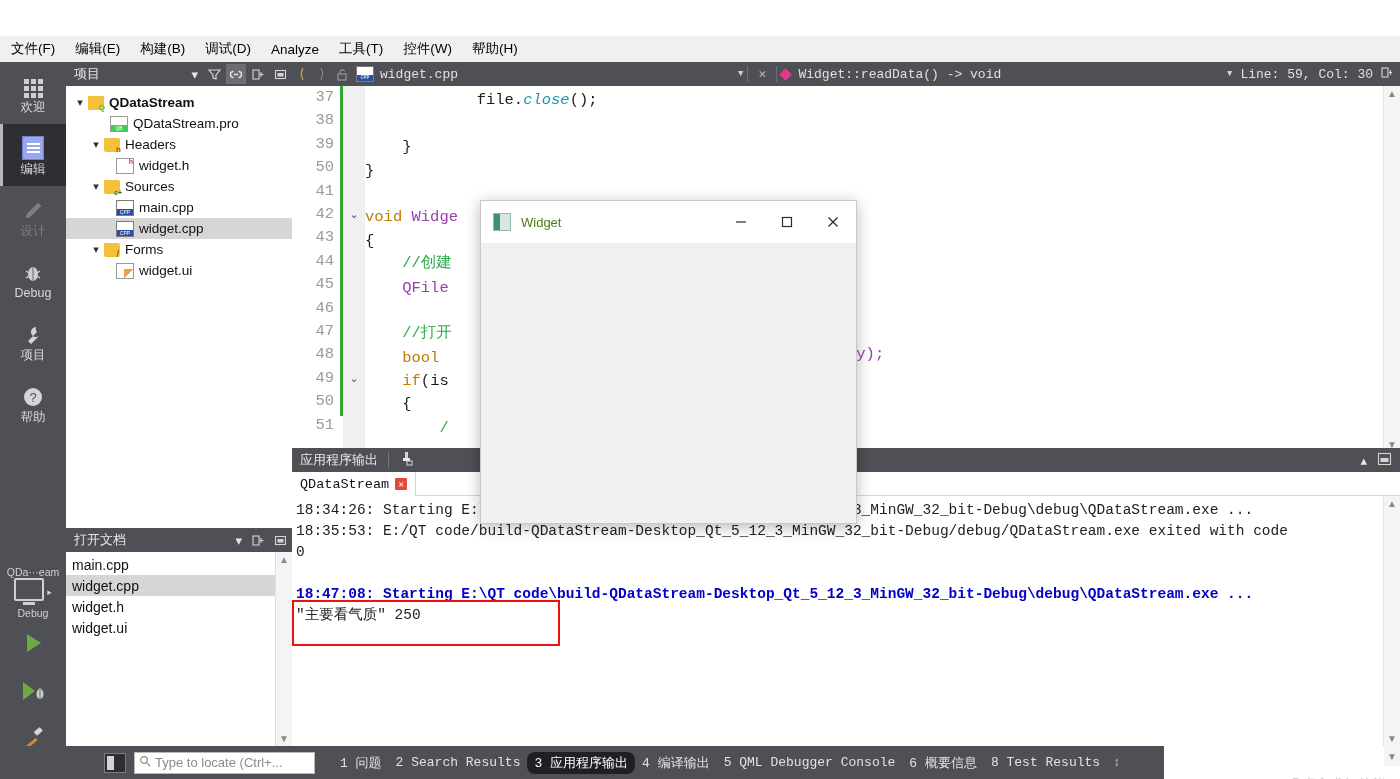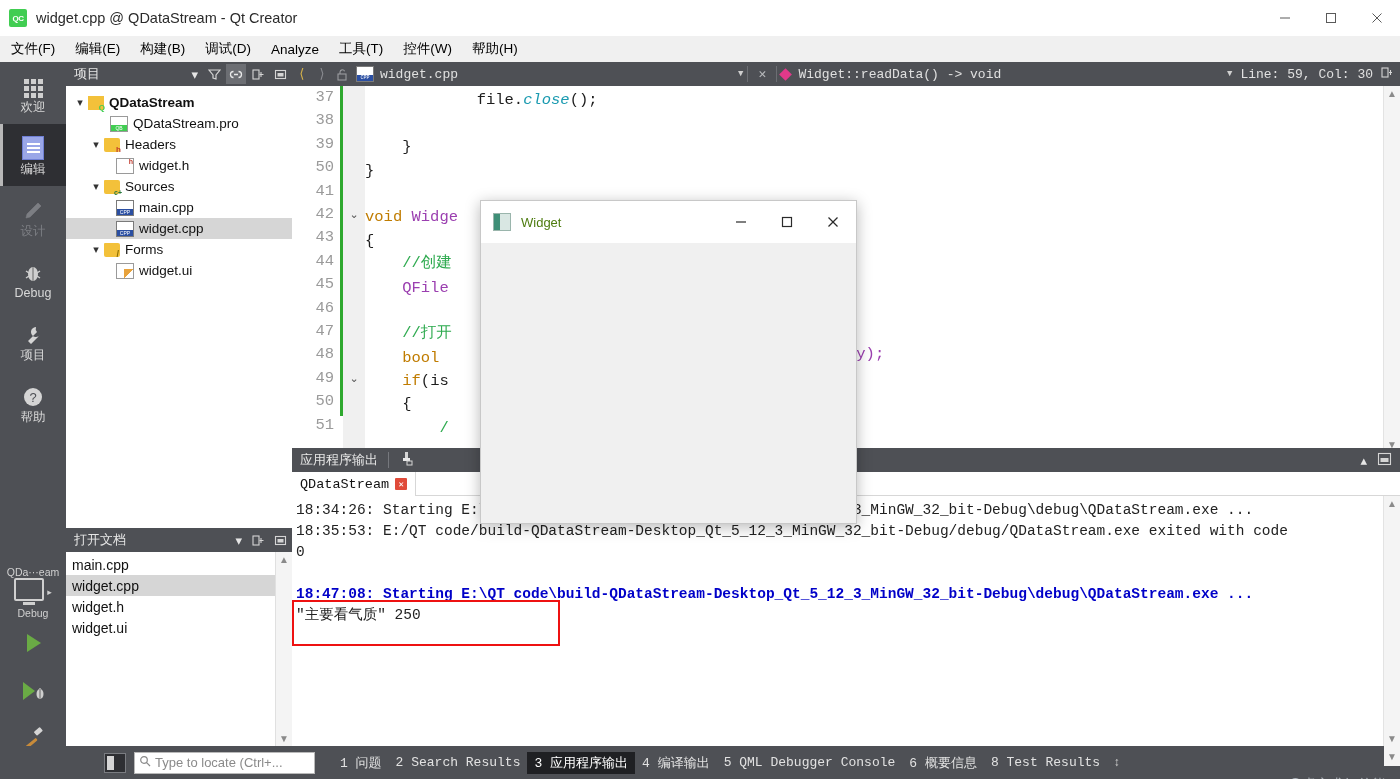--- a/index.html
+++ b/index.html
@@ -288,78 +288,56 @@
     background: linear-gradient(90deg,#3f8f77 0 40%, #d9e7e3 40% 100%);
     border: 1px solid #9ab5ac;
   }
   .wdlg-name { font-size: 13px; color: #4d7c0f; font-family: "Liberation Sans", sans-serif; }
   .wdlg-btns { margin-left: auto; display: flex; height: 42px; }
   .wdlg-btn { width: 46px; height: 42px; display: flex; align-items: center; justify-content: center; color: #2b2b2b; }
   .wdlg-body { position: absolute; left: 0; top: 42px; right: 0; bottom: 0; background: #f0f0f0; }
 
   
   .statusbar {
-    position: absolute; left: 0; top: 746px; width: 1400px; height: 33px;
+    position: absolute; left: 0; top: 746px; width: 1164px; height: 33px;
     background: #4e5055; display: flex; align-items: center;
     color: #e2e2e2; font-size: 13px;
     font-family: "Liberation Mono", monospace;
   }
   .sb-toggle {
     width: 20px; height: 18px; margin-left: 104px; margin-right: 8px;
     background: #2e2f33; border: 1px solid #7a7c81; display: flex;
   }
   .sb-toggle i { display: block; width: 7px; background: #d5d5d5; margin: 2px 1px 2px 2px; }
   .locator {
     width: 175px; height: 20px; background: #ffffff; border: 1px solid #b9b9b9;
     display: flex; align-items: center; color: #8a8a8a; font-size: 13px;
     padding-left: 4px; gap: 4px;
     font-family: "Liberation Sans", sans-serif;
   }
   .sb-item { padding: 2px 7px; color: #e2e2e2; white-space: nowrap; text-align: center; }
-  .sb-item.active { background: #1f2023; color: #ffffff; }
+  .sb-item.active { background: #1f2023; color: #ffffff; border-radius: 8px; }
   .sb-updown { margin-left: 6px; color: #cfcfcf; font-size: 12px; }
 
   .watermark {
     position: absolute; right: 14px; top: 748px;
     color: #b9c0c7; font-size: 14px; opacity: 0.85;
     font-family: "Liberation Sans", sans-serif; pointer-events: none; margin-top: 28px;
   }
   .sb-right-scroll {
     position: absolute; right: 0; top: 746px; width: 16px; height: 20px;
     background: #f4f4f4; color: #8a8a8a; font-size: 10px;
     display: flex; align-items: center; justify-content: center;
   }
 </style>
 </head>
 <body>
 
 <div id="app">
 
-  <div class="titlebar">
-    <div class="app-icon">QC</div>
-    <div class="title-text">widget.cpp @ QDataStream - Qt Creator</div>
-    <div class="win-btns">
-      <div class="win-btn">
-        <svg width="12" height="12" viewBox="0 0 12 12">
-            <line x1="1" y1="6" x2="11" y2="6" stroke="#5a5a5a" stroke-width="1"></line>
-          </svg>
-      </div>
-      <div class="win-btn">
-        <svg width="12" height="12" viewBox="0 0 12 12">
-            <rect x="1.5" y="1.5" width="9" height="9" fill="none" stroke="#5a5a5a" stroke-width="1"></rect>
-          </svg>
-      </div>
-      <div class="win-btn">
-        <svg width="12" height="12" viewBox="0 0 12 12">
-            <line x1="1.5" y1="1.5" x2="10.5" y2="10.5" stroke="#5a5a5a" stroke-width="1"></line>
-            <line x1="10.5" y1="1.5" x2="1.5" y2="10.5" stroke="#5a5a5a" stroke-width="1"></line>
-          </svg>
-      </div>
-    </div>
-  </div>
 
   <div class="menubar">
     <div class="menu-item">文件(F)</div>
     <div class="menu-item">编辑(E)</div>
     <div class="menu-item">构建(B)</div>
     <div class="menu-item">调试(D)</div>
     <div class="menu-item">Analyze</div>
     <div class="menu-item">工具(T)</div>
     <div class="menu-item">控件(W)</div>
     <div class="menu-item">帮助(H)</div>

